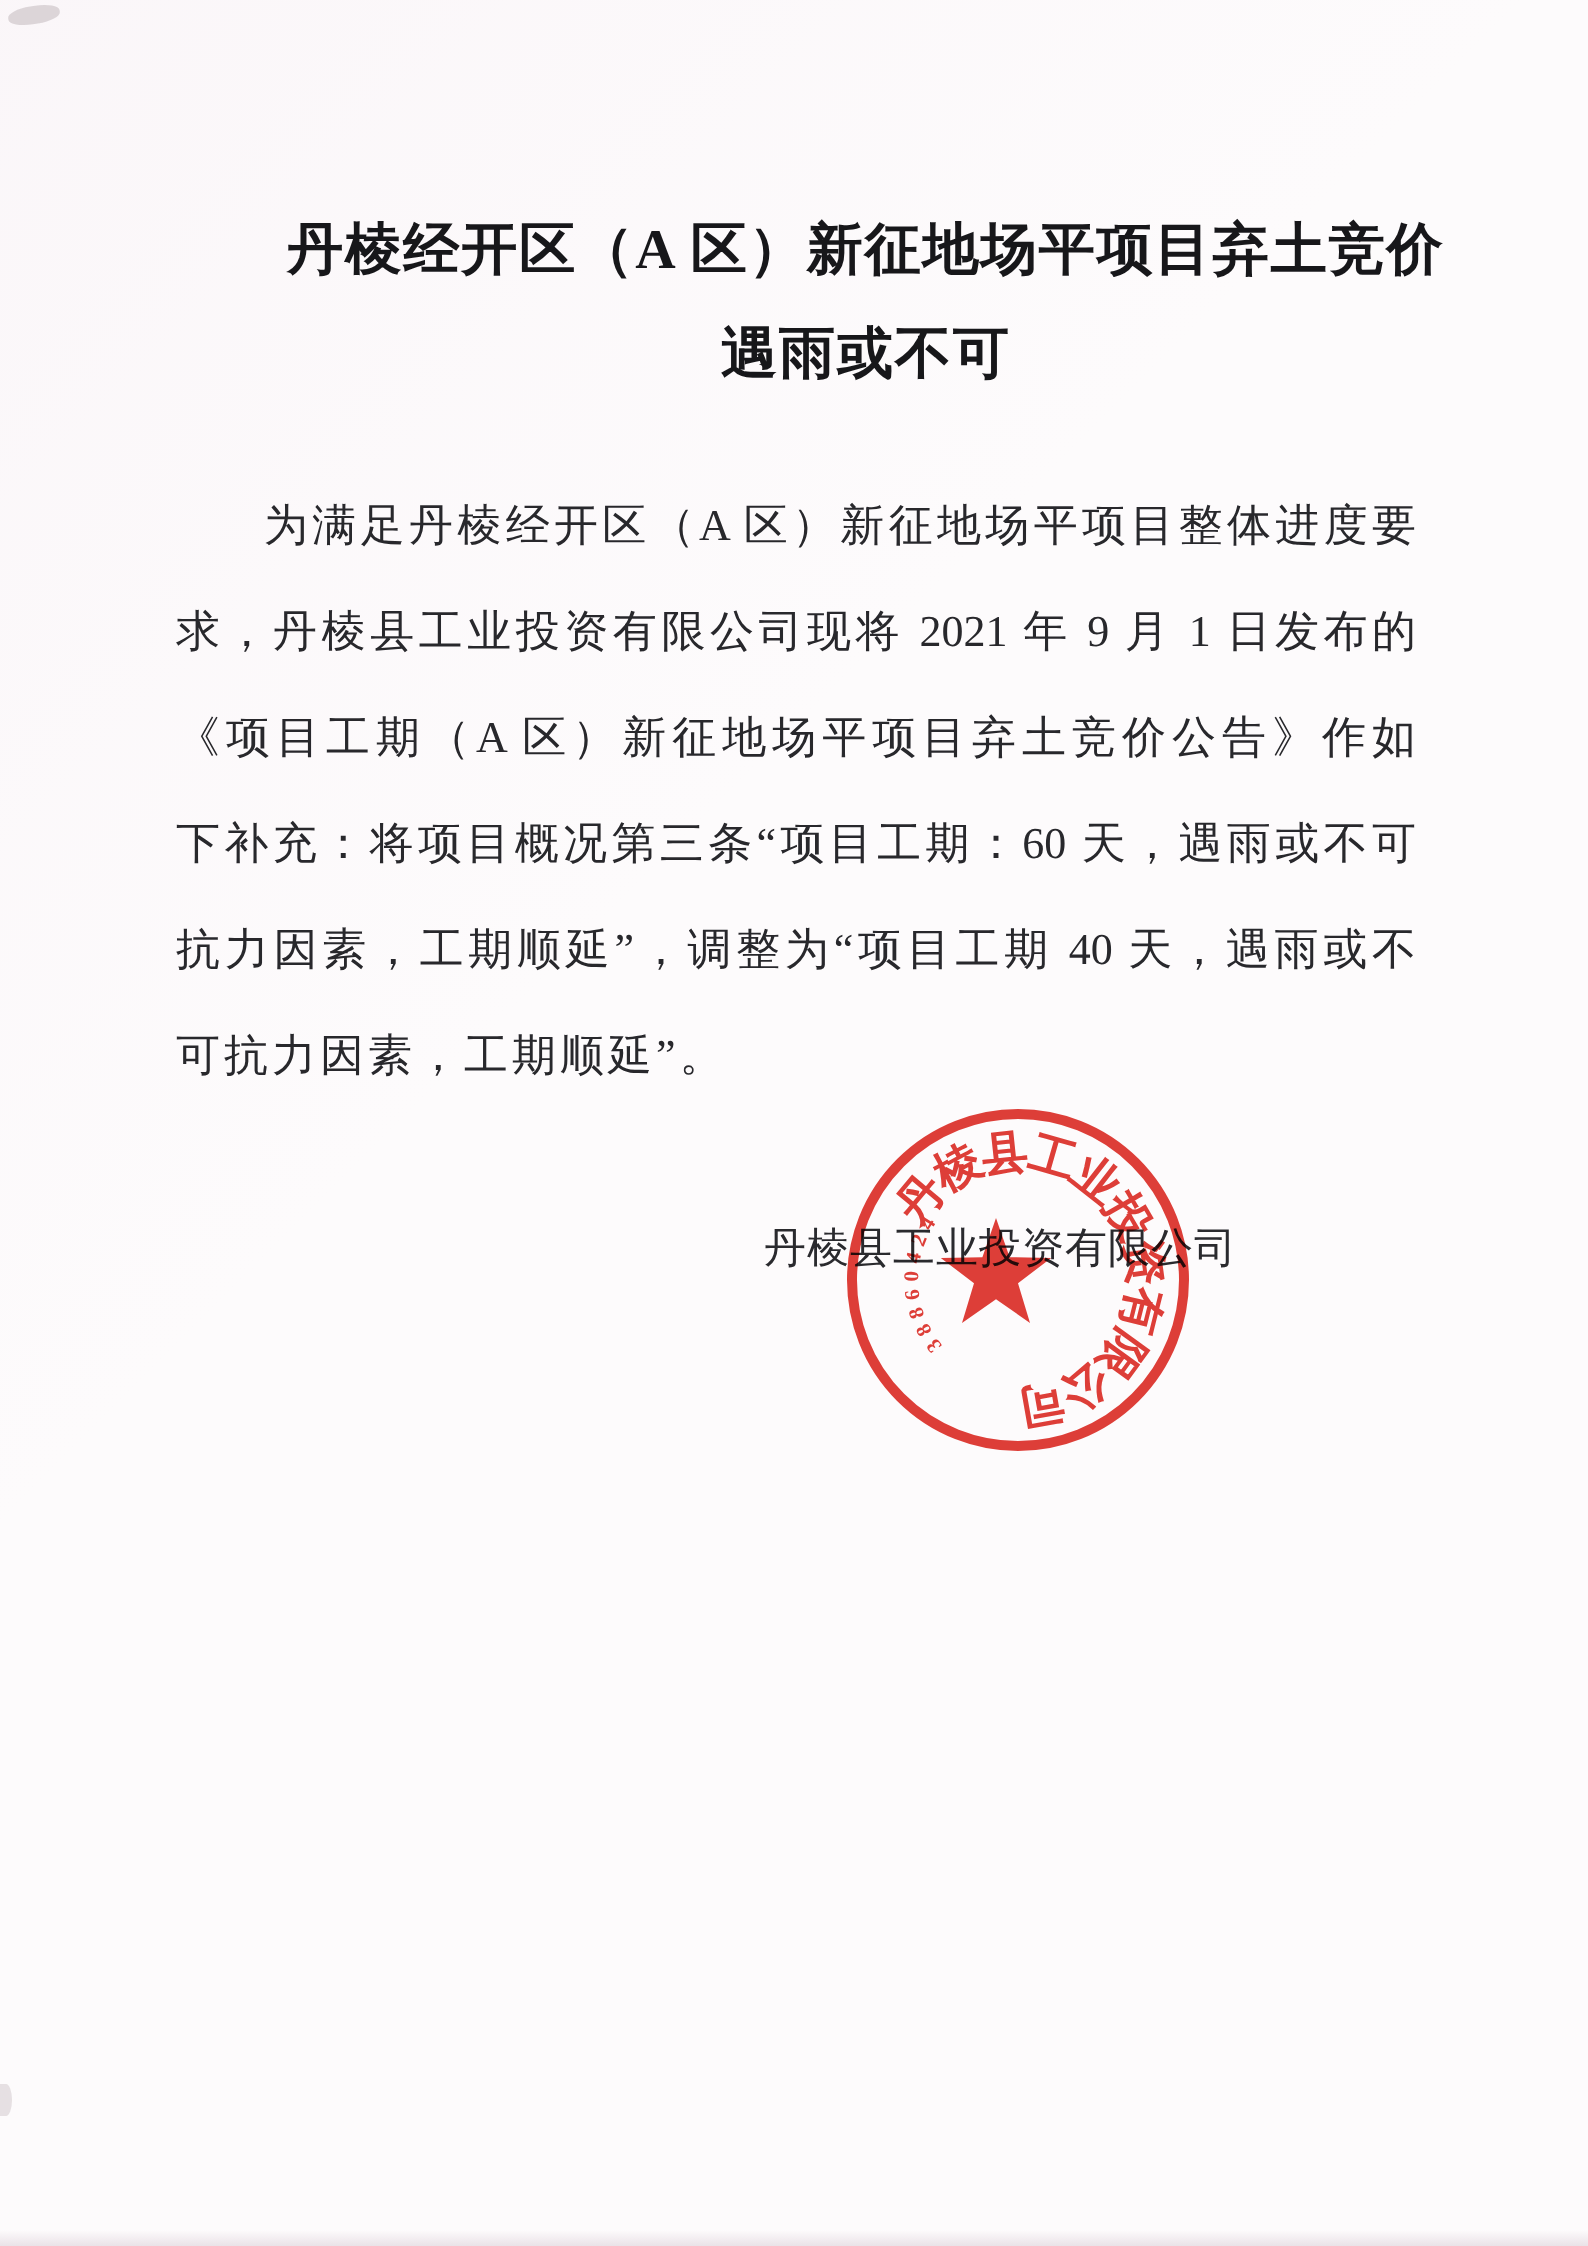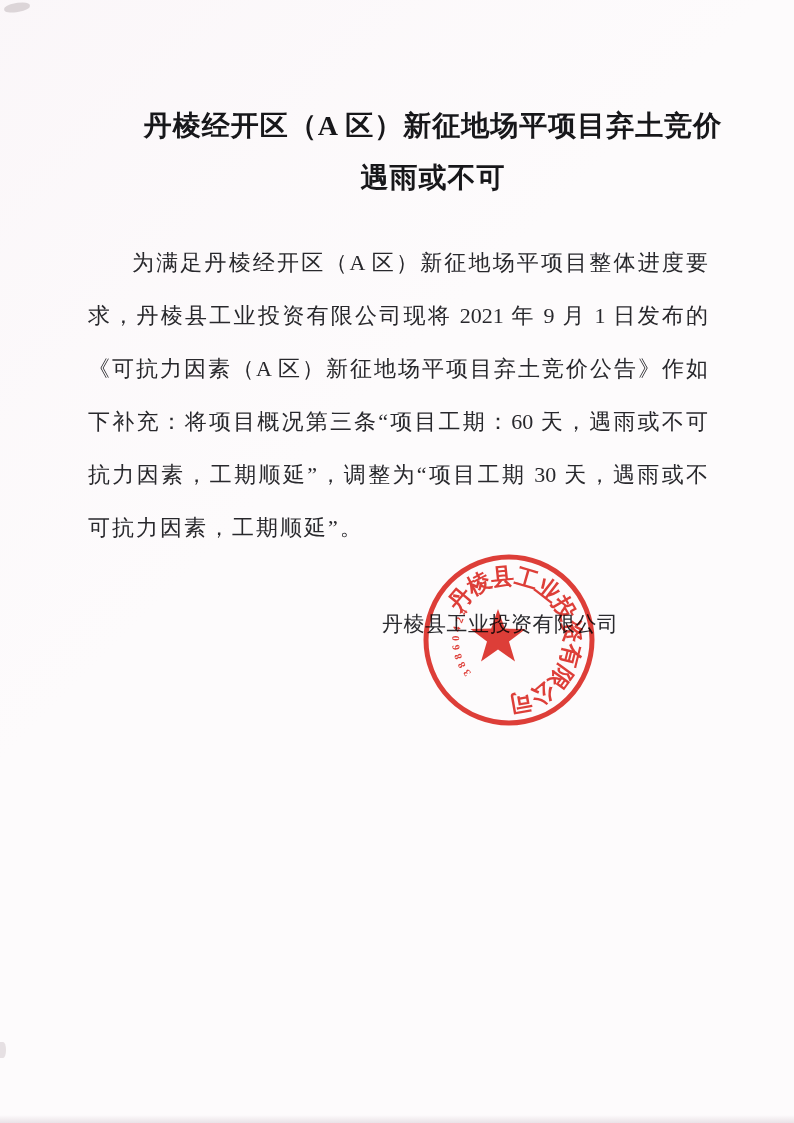--- a/index.html
+++ b/index.html
@@ -112,23 +112,23 @@
   <div class="artifact page-tint"></div>
 
   <h1 class="title">
     <span class="title-line">丹棱经开区（A 区）新征地场平项目弃土竞价</span>
     <span class="title-line">遇雨或不可</span>
   </h1>
 
   <div class="body-text">
     <p class="para-line indent">为满足丹棱经开区（A 区）新征地场平项目整体进度要</p>
     <p class="para-line">求，丹棱县工业投资有限公司现将 2021 年 9 月 1 日发布的</p>
-    <p class="para-line">《可抗力因素（A 区）新征地场平项目弃土竞价公告》作如</p>
+    <p class="para-line">《项目工期（A 区）新征地场平项目弃土竞价公告》作如</p>
     <p class="para-line">下补充：将项目概况第三条“项目工期：60 天，遇雨或不可</p>
-    <p class="para-line">抗力因素，工期顺延”，调整为“项目工期 30 天，遇雨或不</p>
+    <p class="para-line">抗力因素，工期顺延”，调整为“项目工期 40 天，遇雨或不</p>
     <p class="para-line last">可抗力因素，工期顺延”。</p>
   </div>
 
   <div class="signature">丹棱县工业投资有限公司</div>
 
   <svg class="seal" viewBox="0 0 180 180" xmlns="http://www.w3.org/2000/svg">
     <circle class="seal-ring" cx="89" cy="90" r="83" stroke="#dd2e27"></circle>
     <g fill="#dd2e27">
       <polygon points="78,59 84.8,78.6 105.6,79 89,91.6 95,111.5 78,99.6 61,111.5 67,91.6 50.4,79 71.2,78.6"></polygon>
       <text class="seal-char" x="89" y="34" transform="rotate(-50 89 90)">丹</text>

